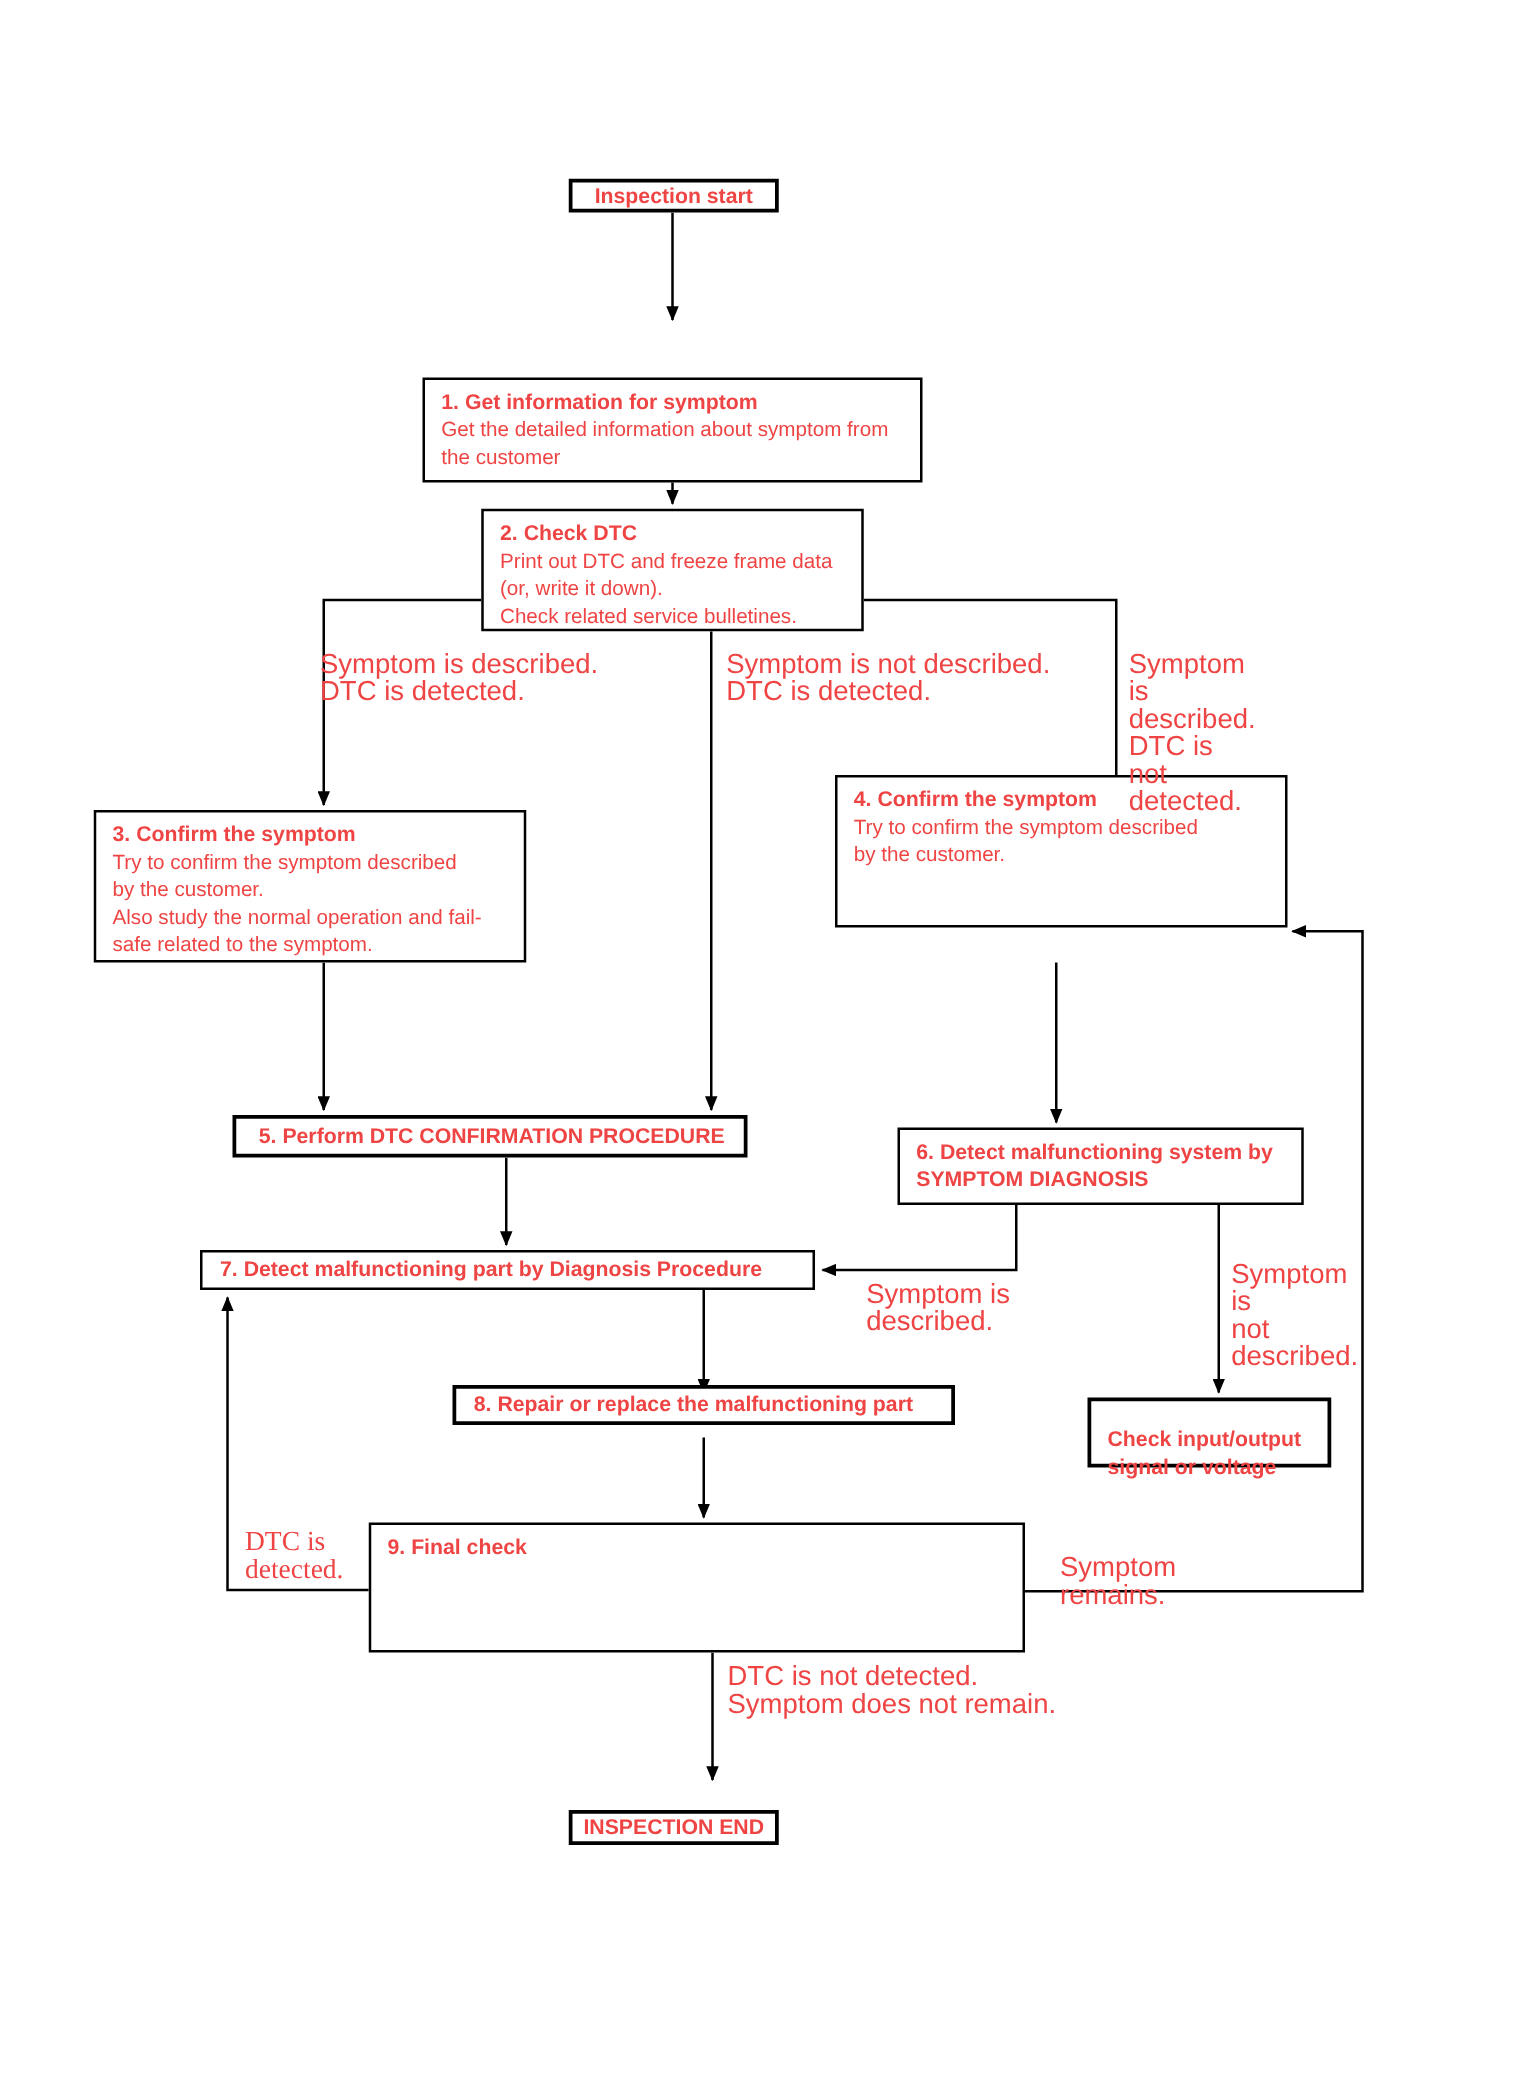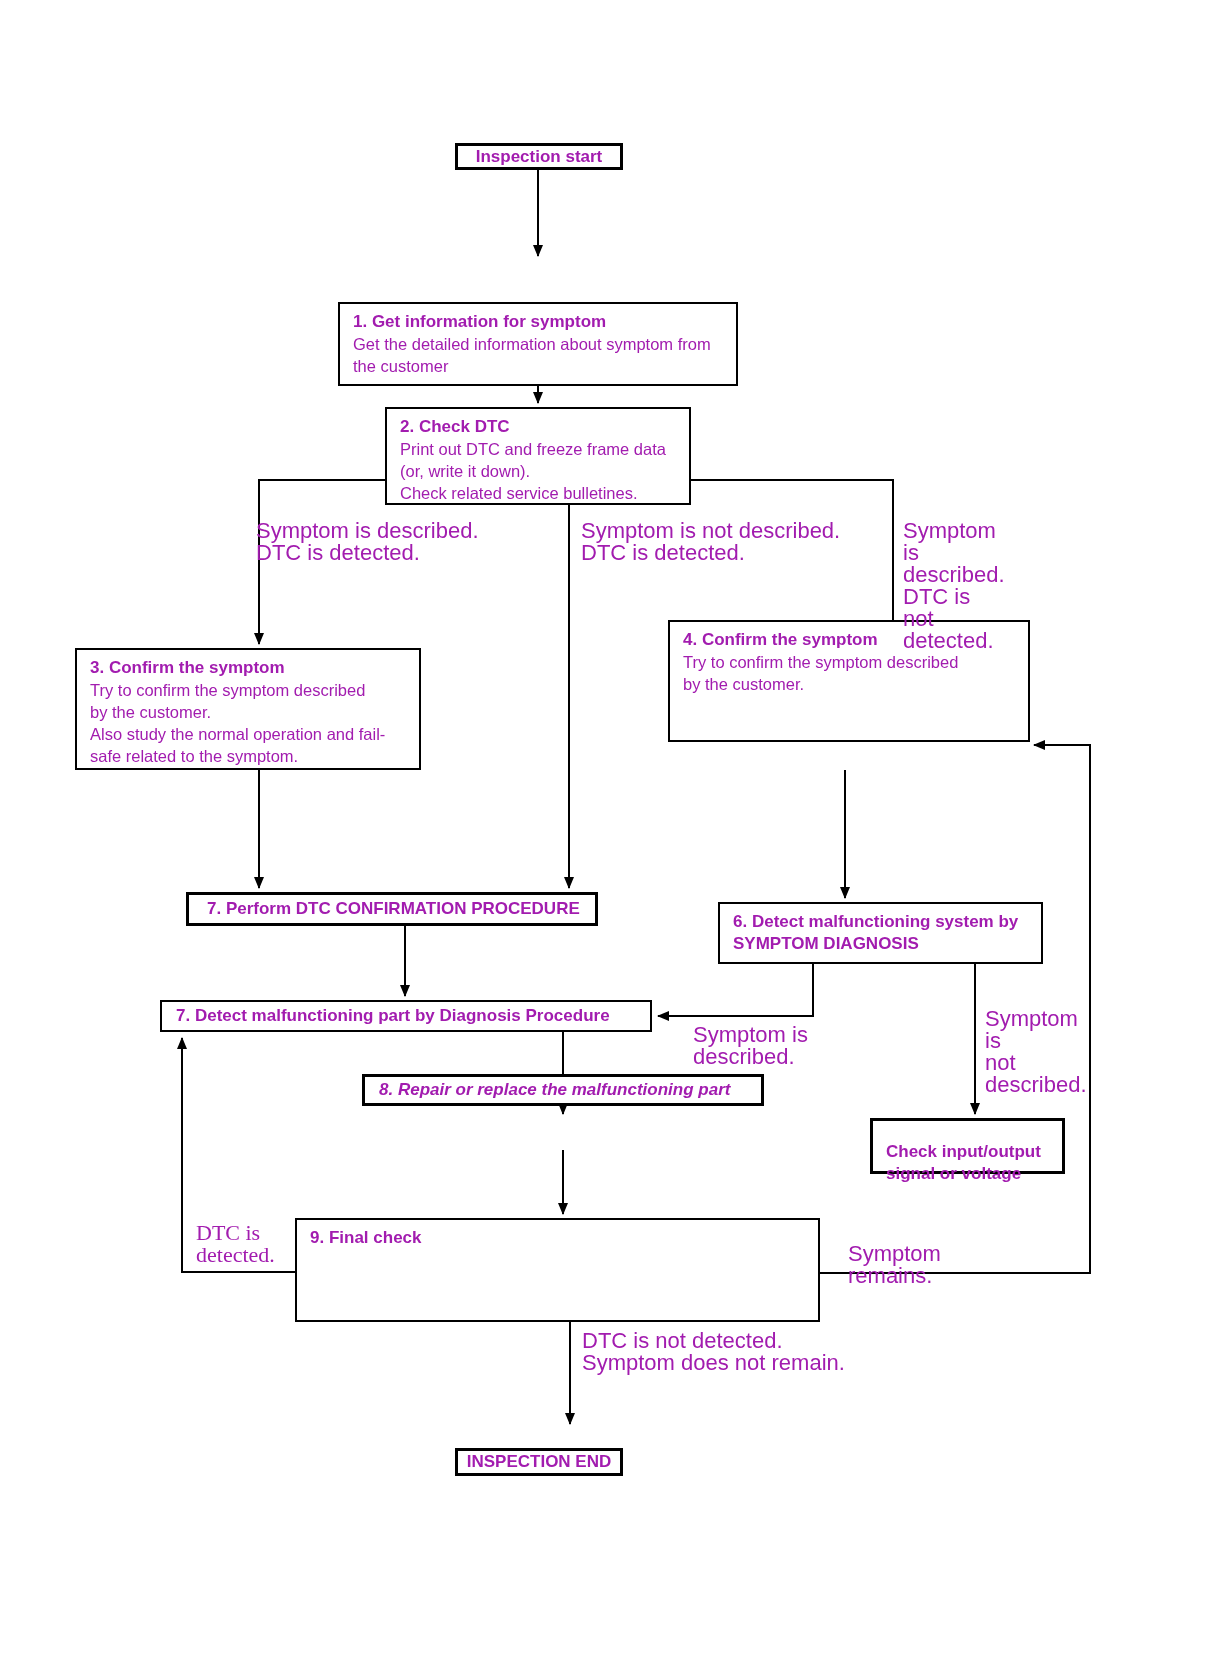--- a/index.html
+++ b/index.html
@@ -1,18 +1,18 @@
 <!DOCTYPE html>
 <html><head>
 <meta charset="utf-8">
 <style>
   html,body{margin:0;padding:0;background:#ffffff;}
   #canvas{
     position:relative;width:992px;height:1660px;background:#ffffff;
-    font-family:"Liberation Sans",sans-serif;color:#a21caf;
+    font-family:"Liberation Sans",sans-serif;color:#ef4444;
     -webkit-font-smoothing:antialiased;
   }
   svg.wires{position:absolute;left:0;top:0;width:1216px;height:1660px;}
   .node{
     position:absolute;box-sizing:border-box;border:2px solid #000;background:#fff;
     padding:7px 13px;font-size:16.5px;line-height:22px;
   }
   .node.heavy{border-width:3px;}
   .node.center{display:flex;align-items:center;justify-content:center;text-align:center;padding:0 6px;}
   .node.vcenter{display:flex;align-items:center;}
@@ -20,21 +20,21 @@
   .nd{white-space:pre-line;}
   .lbl{position:absolute;font-size:22px;line-height:22px;white-space:pre-line;}
   #start{left:455px;top:143px;width:168px;height:27px;}
   #n1{left:338px;top:262px;width:400px;height:84px;margin-top:40px;}
   #n2{left:385px;top:407px;width:306px;height:98px;}
   #n3{left:75px;top:648px;width:346px;height:122px;}
   #n4{left:668px;top:620px;width:362px;height:122px;}
   #n5{left:186px;top:892px;width:412px;height:34px;padding:0 0 0 18px;}
   #n6{left:718px;top:902px;width:325px;height:62px;}
   #n7{left:160px;top:1000px;width:492px;height:32px;padding:0 0 0 14px;}
-  #n8{left:362px;top:1074px;width:402px;height:32px;padding:0 0 0 14px;font-style:italic;}
+  #n8{left:362px;top:1108px;width:402px;height:32px;padding:0 0 0 14px;}
   #nc{left:870px;top:1118px;width:195px;height:56px;padding:20px 0 0 13px;}
   #n9{left:295px;top:1218px;width:525px;height:104px;}
   #end{left:455px;top:1428px;width:168px;height:28px;margin-top:20px;}
   #lblLeft{left:256px;top:520px;}
   #lblMid{left:581px;top:520px;}
   #lblRight{left:903px;top:520px;}
   #lblDesc{left:693px;top:1024px;}
   #lblNotDesc{left:985px;top:1008px;}
   #lblDtcDet{left:196px;top:1222px;font-family:Liberation Serif, serif;}
   #lblRemains{left:848px;top:1243px;}
@@ -95,21 +95,21 @@
 safe related to the symptom.</div>
   </div>
 
   <div class="node" id="n4">
     <div class="nt">4. Confirm the symptom</div>
     <div class="nd">Try to confirm the symptom described
 by the customer.</div>
   </div>
 
   <div class="node heavy vcenter" id="n5">
-    <div class="nt">7. Perform DTC CONFIRMATION PROCEDURE</div>
+    <div class="nt">5. Perform DTC CONFIRMATION PROCEDURE</div>
   </div>
 
   <div class="node" id="n6">
     <div class="nt">6. Detect malfunctioning system by
 SYMPTOM DIAGNOSIS</div>
   </div>
 
   <div class="node vcenter" id="n7">
     <div class="nt">7. Detect malfunctioning part by Diagnosis Procedure</div>
   </div>

